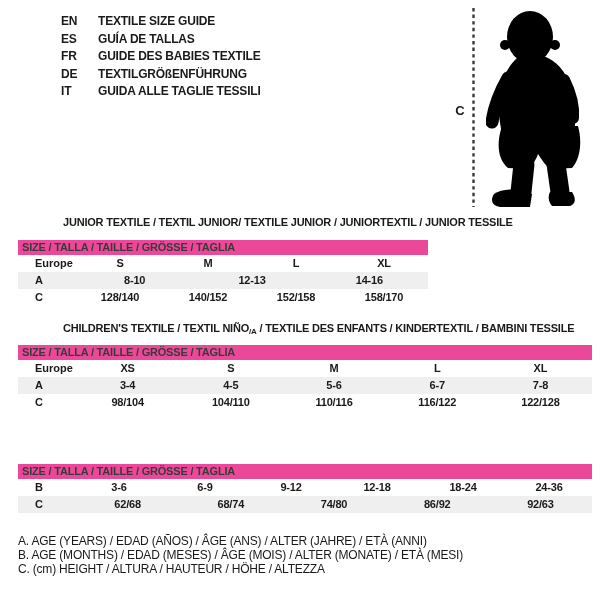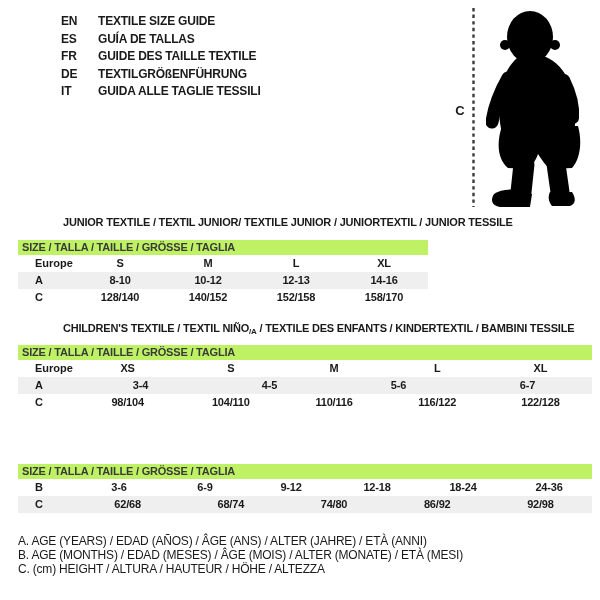--- a/index.html
+++ b/index.html
@@ -14,21 +14,21 @@
   
   .dotted-line{position:absolute;left:471px;top:8px;}
   .height-label{position:absolute;left:452px;top:103px;width:16px;font-size:13px;font-weight:700;text-align:center;}
   .baby{position:absolute;left:486px;top:8px;}
   
   .tbl-title{position:absolute;left:18px;font-size:11px;font-weight:700;letter-spacing:-0.2px;white-space:nowrap;margin-left:45px;}
   .tbl-title .subscript{font-size:8px;position:relative;top:2px;}
   .tbl-title.two-line{white-space:normal;line-height:15.5px;}
   
   .tbl{position:absolute;left:18px;}
-  .size-bar{height:15px;line-height:15px;background:#bef264;color:#3a3a3a;font-size:11px;font-weight:700;
+  .size-bar{height:15px;line-height:15px;background:#ec4899;color:#3a3a3a;font-size:11px;font-weight:700;
             letter-spacing:-0.2px;padding-left:4px;box-sizing:border-box;}
   .t-row{display:flex;height:17px;line-height:17px;font-size:11px;}
   .t-row.shade{background:#efefef;}
   .t-label{width:44px;padding-left:3px;box-sizing:border-box;font-weight:700;margin-left:14px;}
   .t-cell{flex:1;text-align:center;font-weight:700;letter-spacing:-0.2px;}
   
   .footnotes{position:absolute;left:18px;top:534px;}
   .footnote{height:14.2px;line-height:14.2px;font-size:12px;font-weight:400;letter-spacing:-0.2px;white-space:nowrap;}
 </style>
 </head>
@@ -40,21 +40,21 @@
     <div class="lang-row">
       <span class="lang-code">EN</span>
       <span class="lang-label">TEXTILE SIZE GUIDE</span>
     </div>
     <div class="lang-row">
       <span class="lang-code">ES</span>
       <span class="lang-label">GUÍA DE TALLAS</span>
     </div>
     <div class="lang-row">
       <span class="lang-code">FR</span>
-      <span class="lang-label">GUIDE DES TAILLE TEXTILE</span>
+      <span class="lang-label">GUIDE DES BABIES TEXTILE</span>
     </div>
     <div class="lang-row">
       <span class="lang-code">DE</span>
       <span class="lang-label">TEXTILGRÖßENFÜHRUNG</span>
     </div>
     <div class="lang-row">
       <span class="lang-code">IT</span>
       <span class="lang-label">GUIDA ALLE TAGLIE TESSILI</span>
     </div>
   </div>
@@ -89,21 +89,20 @@
     <div class="t-row">
       <span class="t-label">Europe</span>
       <span class="t-cell">S</span>
       <span class="t-cell">M</span>
       <span class="t-cell">L</span>
       <span class="t-cell">XL</span>
     </div>
     <div class="t-row shade">
       <span class="t-label">A</span>
       <span class="t-cell">8-10</span>
-      <span class="t-cell">10-12</span>
       <span class="t-cell">12-13</span>
       <span class="t-cell">14-16</span>
     </div>
     <div class="t-row">
       <span class="t-label">C</span>
       <span class="t-cell">128/140</span>
       <span class="t-cell">140/152</span>
       <span class="t-cell">152/158</span>
       <span class="t-cell">158/170</span>
     </div>
@@ -119,20 +118,21 @@
       <span class="t-cell">M</span>
       <span class="t-cell">L</span>
       <span class="t-cell">XL</span>
     </div>
     <div class="t-row shade">
       <span class="t-label">A</span>
       <span class="t-cell">3-4</span>
       <span class="t-cell">4-5</span>
       <span class="t-cell">5-6</span>
       <span class="t-cell">6-7</span>
+      <span class="t-cell">7-8</span>
     </div>
     <div class="t-row">
       <span class="t-label">C</span>
       <span class="t-cell">98/104</span>
       <span class="t-cell">104/110</span>
       <span class="t-cell">110/116</span>
       <span class="t-cell">116/122</span>
       <span class="t-cell">122/128</span>
     </div>
   </div>
@@ -147,21 +147,21 @@
       <span class="t-cell">12-18</span>
       <span class="t-cell">18-24</span>
       <span class="t-cell">24-36</span>
     </div>
     <div class="t-row shade">
       <span class="t-label">C</span>
       <span class="t-cell">62/68</span>
       <span class="t-cell">68/74</span>
       <span class="t-cell">74/80</span>
       <span class="t-cell">86/92</span>
-      <span class="t-cell">92/98</span>
+      <span class="t-cell">92/63</span>
     </div>
   </div>
 
   <div class="footnotes">
     <div class="footnote">A. AGE (YEARS) / EDAD (AÑOS) / ÂGE (ANS) / ALTER (JAHRE) / ETÀ (ANNI)</div>
     <div class="footnote">B. AGE (MONTHS) / EDAD (MESES) / ÂGE (MOIS) / ALTER (MONATE) / ETÀ (MESI)</div>
     <div class="footnote">C. (cm) HEIGHT / ALTURA / HAUTEUR / HÖHE / ALTEZZA</div>
   </div>
 
 </div>

